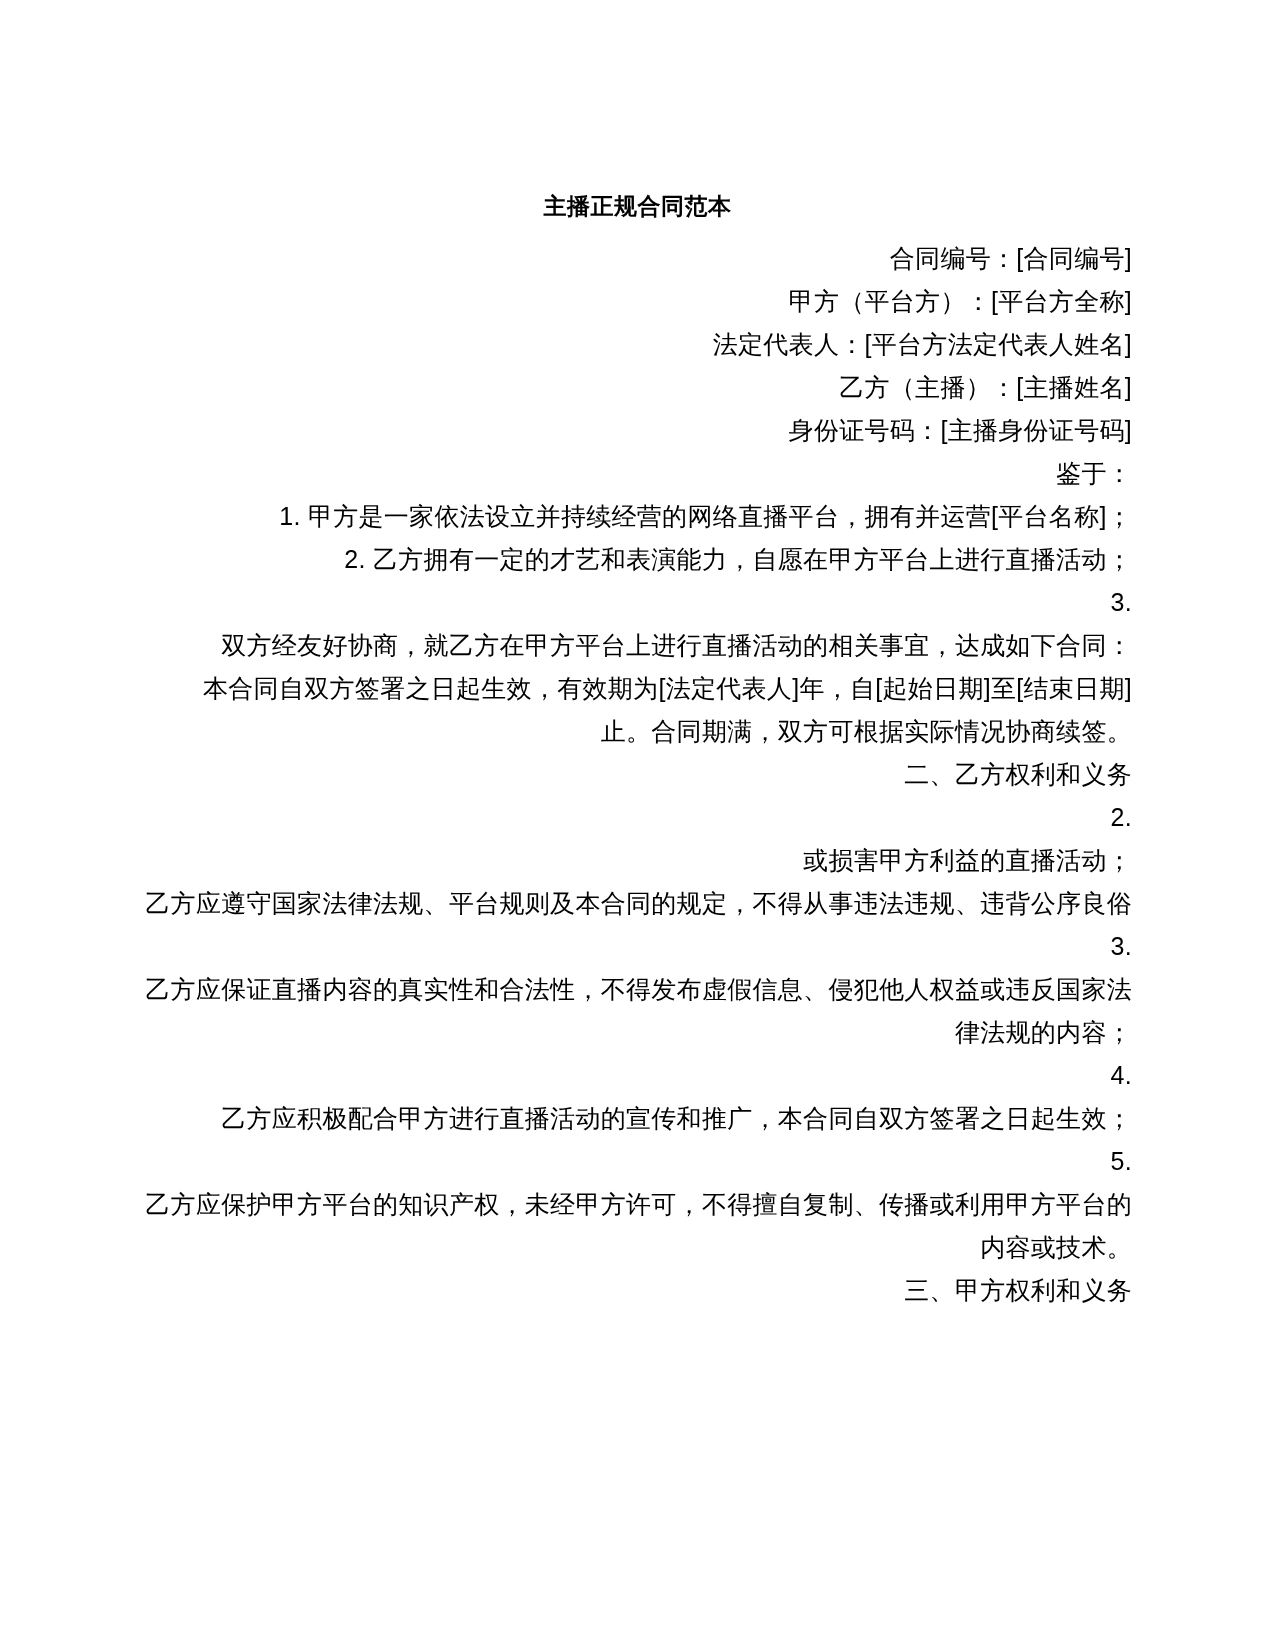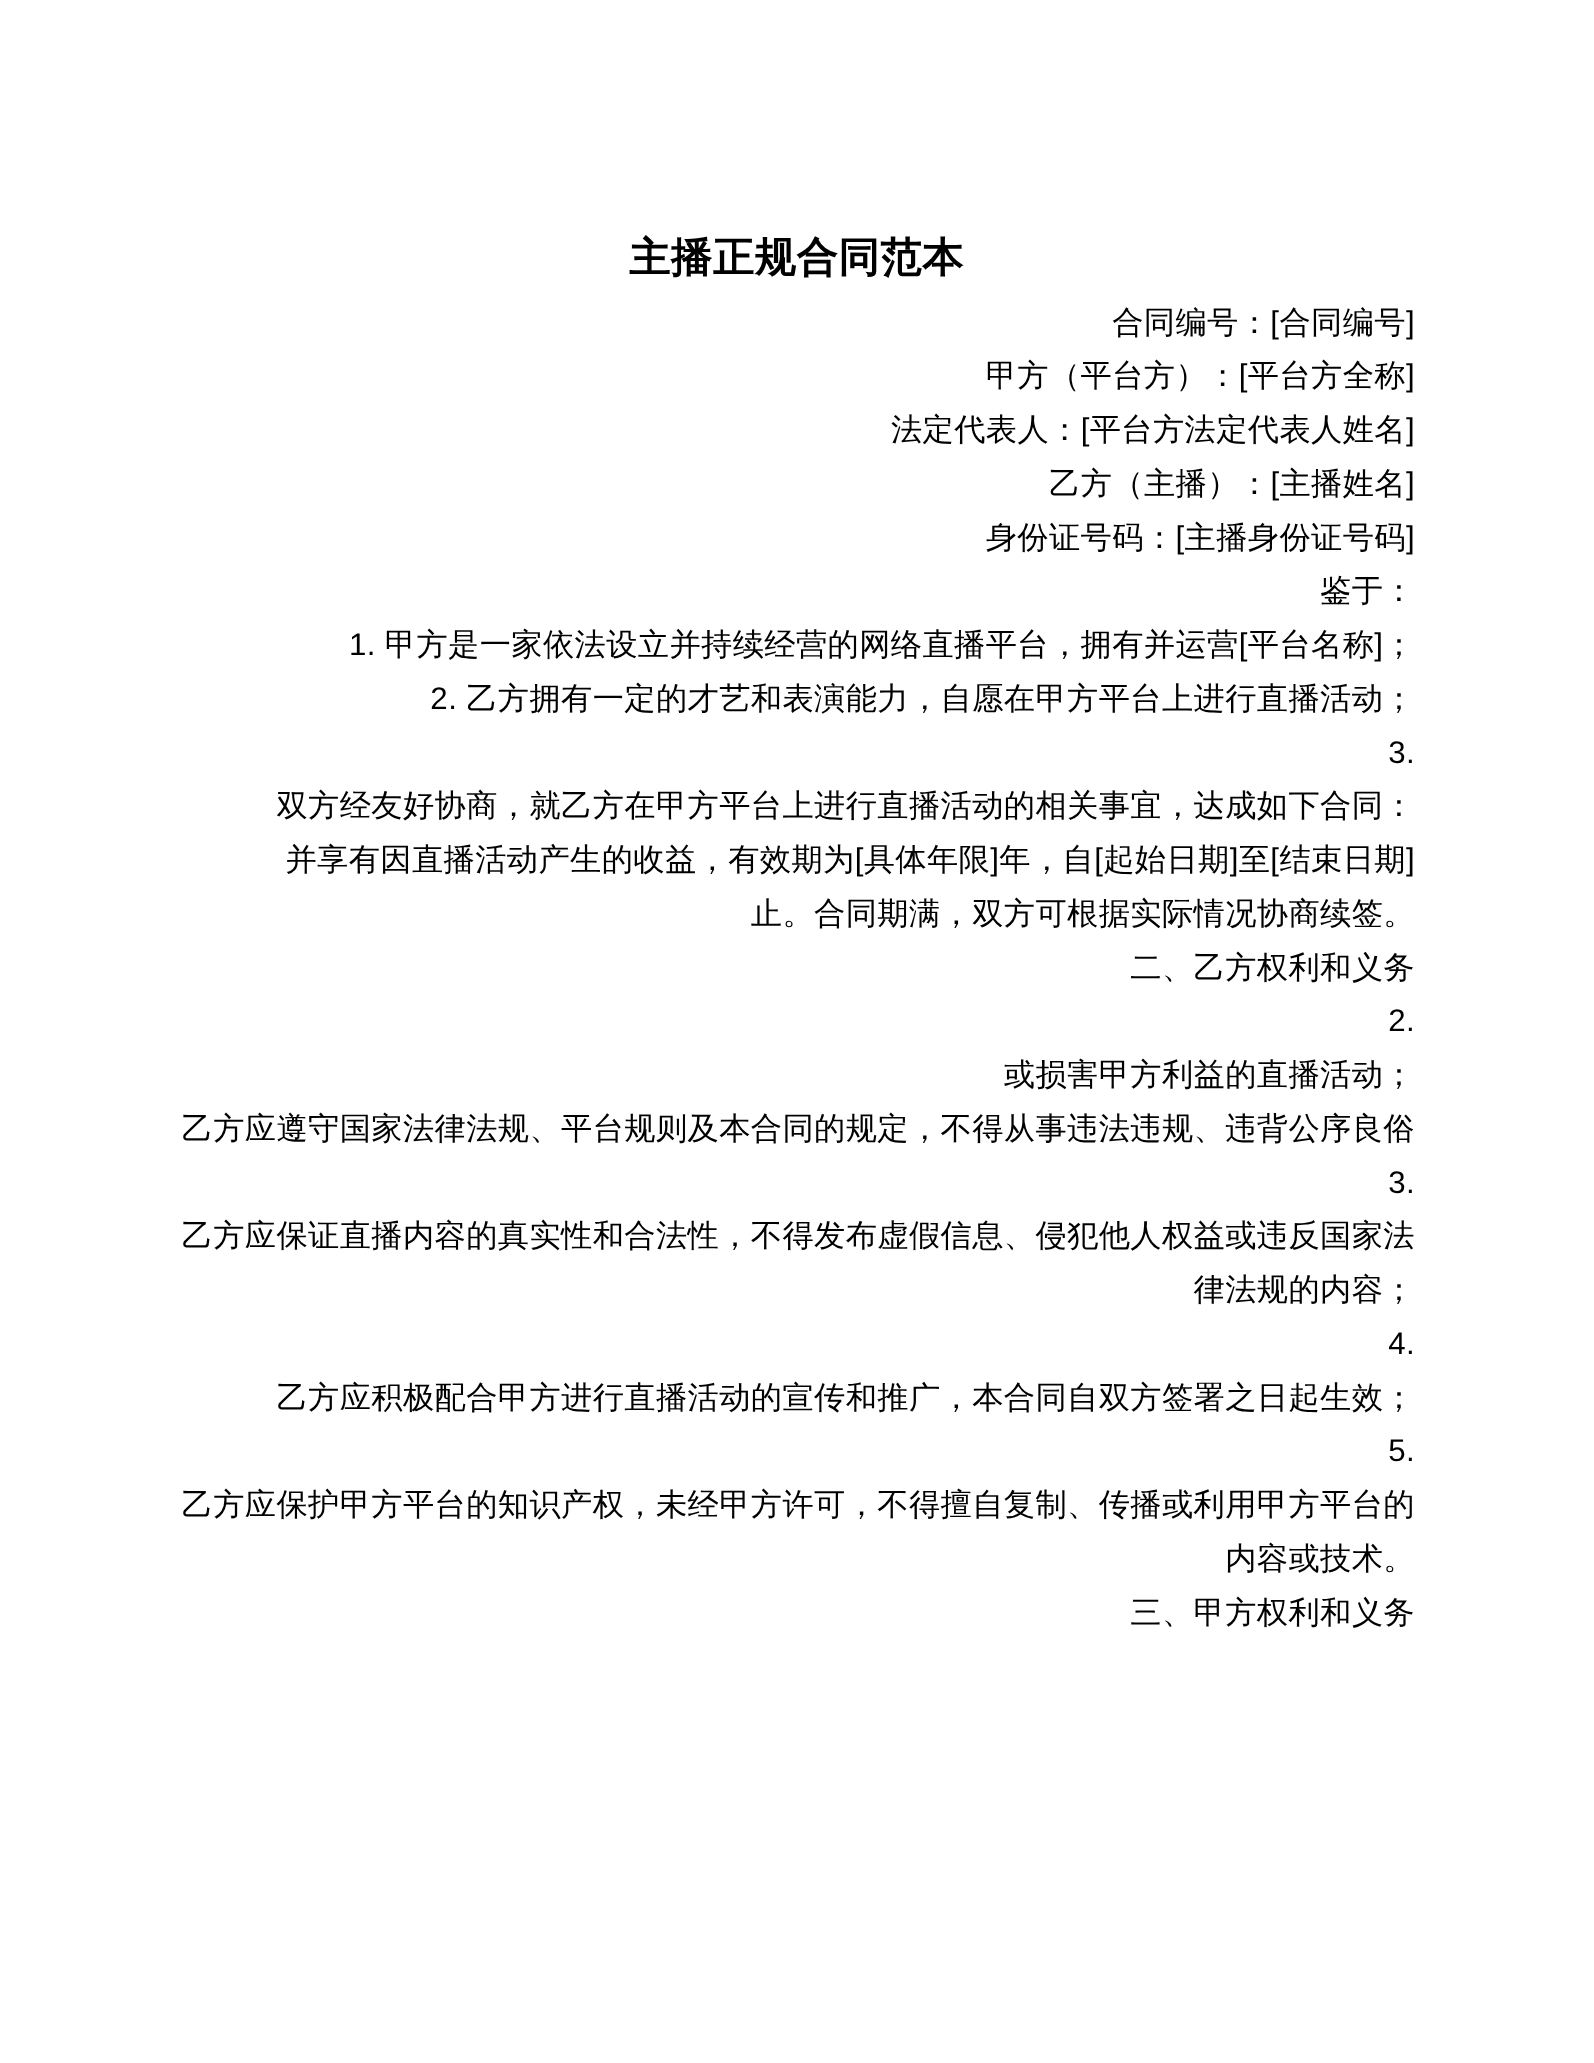--- a/index.html
+++ b/index.html
@@ -17,21 +17,21 @@
     overflow: hidden;
   }
   .doc-title {
     position: absolute;
     top: 183px;
     left: 143px;
     width: 989px;
     height: 46px;
     line-height: 46px;
     text-align: center;
-    font-size: 33px;
+    font-size: 23px;
     font-weight: bold;
     white-space: nowrap;
     letter-spacing: 0.5px;
   }
   .doc-body {
     position: absolute;
     top: 237px;
     left: 143px;
     width: 989px;
   }
@@ -56,21 +56,21 @@
       <div class="doc-line indent">合同编号：[合同编号]</div>
       <div class="doc-line indent">甲方（平台方）：[平台方全称]</div>
       <div class="doc-line indent">法定代表人：[平台方法定代表人姓名]</div>
       <div class="doc-line indent">乙方（主播）：[主播姓名]</div>
       <div class="doc-line indent">身份证号码：[主播身份证号码]</div>
       <div class="doc-line indent">鉴于：</div>
       <div class="doc-line indent">1. 甲方是一家依法设立并持续经营的网络直播平台，拥有并运营[平台名称]；</div>
       <div class="doc-line indent">2. 乙方拥有一定的才艺和表演能力，自愿在甲方平台上进行直播活动；</div>
       <div class="doc-line indent">3.</div>
       <div class="doc-line">双方经友好协商，就乙方在甲方平台上进行直播活动的相关事宜，达成如下合同：</div>
-      <div class="doc-line indent">并享有因直播活动产生的收益，有效期为[具体年限]年，自[起始日期]至[结束日期]</div>
+      <div class="doc-line indent">本合同自双方签署之日起生效，有效期为[法定代表人]年，自[起始日期]至[结束日期]</div>
       <div class="doc-line">止。合同期满，双方可根据实际情况协商续签。</div>
       <div class="doc-line indent">二、乙方权利和义务</div>
       <div class="doc-line indent">2.</div>
       <div class="doc-line">或损害甲方利益的直播活动；</div>
       <div class="doc-line">乙方应遵守国家法律法规、平台规则及本合同的规定，不得从事违法违规、违背公序良俗</div>
       <div class="doc-line indent">3.</div>
       <div class="doc-line">乙方应保证直播内容的真实性和合法性，不得发布虚假信息、侵犯他人权益或违反国家法</div>
       <div class="doc-line">律法规的内容；</div>
       <div class="doc-line indent">4.</div>
       <div class="doc-line">乙方应积极配合甲方进行直播活动的宣传和推广，本合同自双方签署之日起生效；</div>

